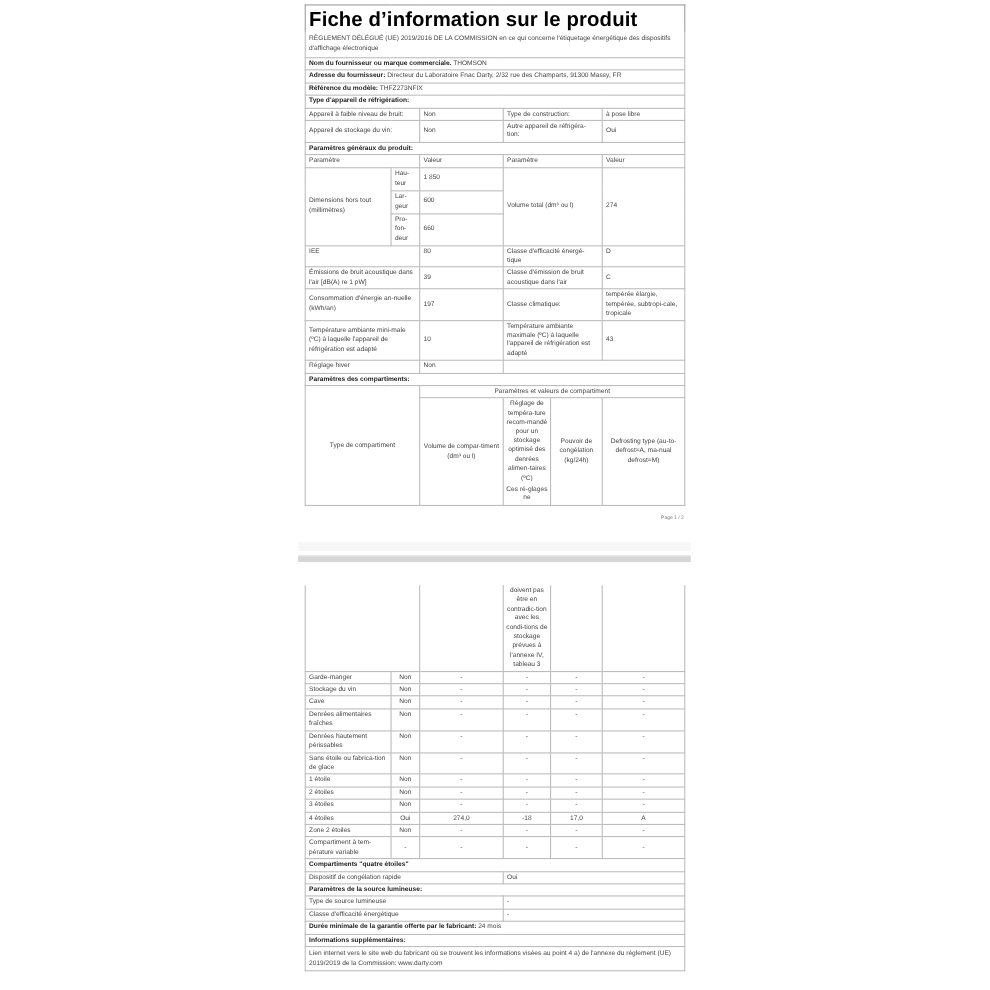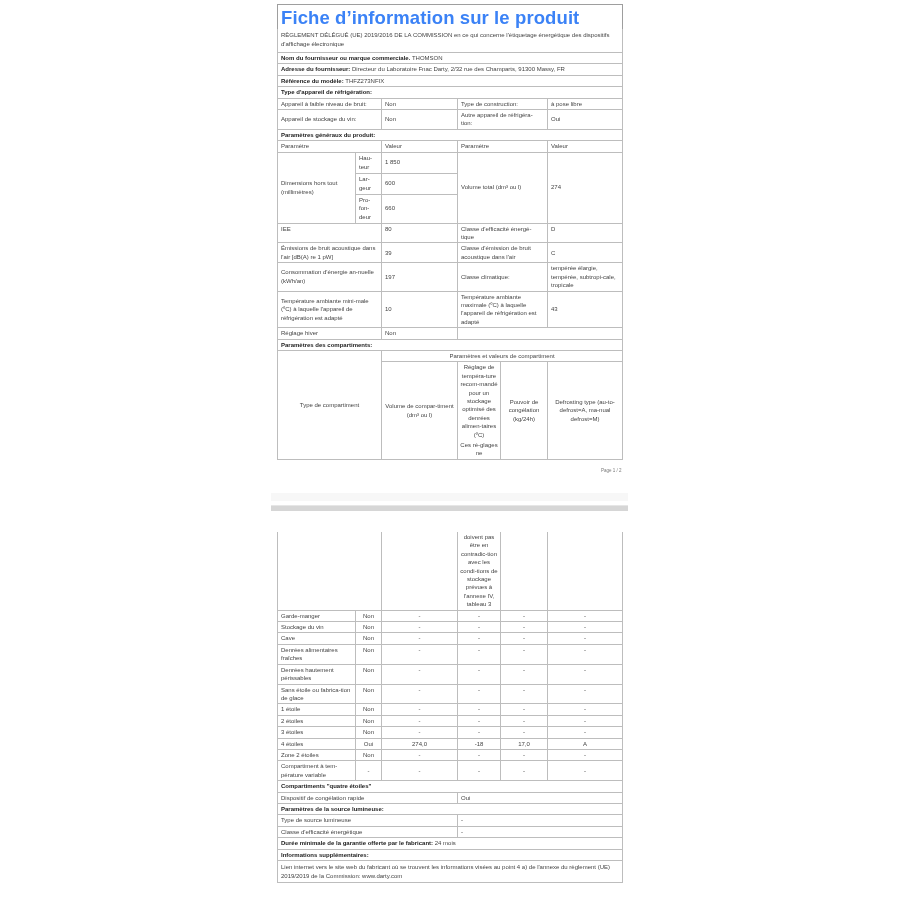--- a/index.html
+++ b/index.html
@@ -5,21 +5,21 @@
   html, body { margin:0; padding:0; background:#ffffff; }
   body { width:900px; height:900px; position:relative; overflow:hidden;
          font-family:"Liberation Sans", sans-serif; color:#333; }
   .page { position:absolute; left:277px; width:345px; }
   #page1 { top:4px; }
   #page2 { top:532px; }
   table { border-collapse:collapse; width:345px; table-layout:fixed; }
   td { border:1px solid #bdbdbd; font-size:6px; line-height:8.4px; padding:1px 3px;
        vertical-align:middle; color:#444; word-wrap:break-word; }
   .outer { border:1px solid #9e9e9e; }
-  .title { font-size:18.5px; font-weight:bold; color:#3b82f6; line-height:22px; padding:2px 3px 0 3px;
+  .title { font-size:18.5px; font-weight:bold; color:#000000; line-height:22px; padding:2px 3px 0 3px;
            border:none; letter-spacing:0.1px; }
   .sub { font-size:6px; line-height:9px; padding:2px 3px 3px 3px; color:#444; }
   .b { font-weight:bold; color:#222; }
   .c { text-align:center; }
   .sect { height:11px; }
   .row { height:10px; }
   .pageno { position:absolute; left:601px; top:468px; font-size:4.5px; color:#777; }
   .sep { position:absolute; left:271px; top:505px; width:357px; height:5px; background:#d6d6d6;
          border-top:1px solid #e6e6e6; }
   .shade { position:absolute; left:271px; top:493px; width:357px; height:8px; background:#f7f7f7; }

